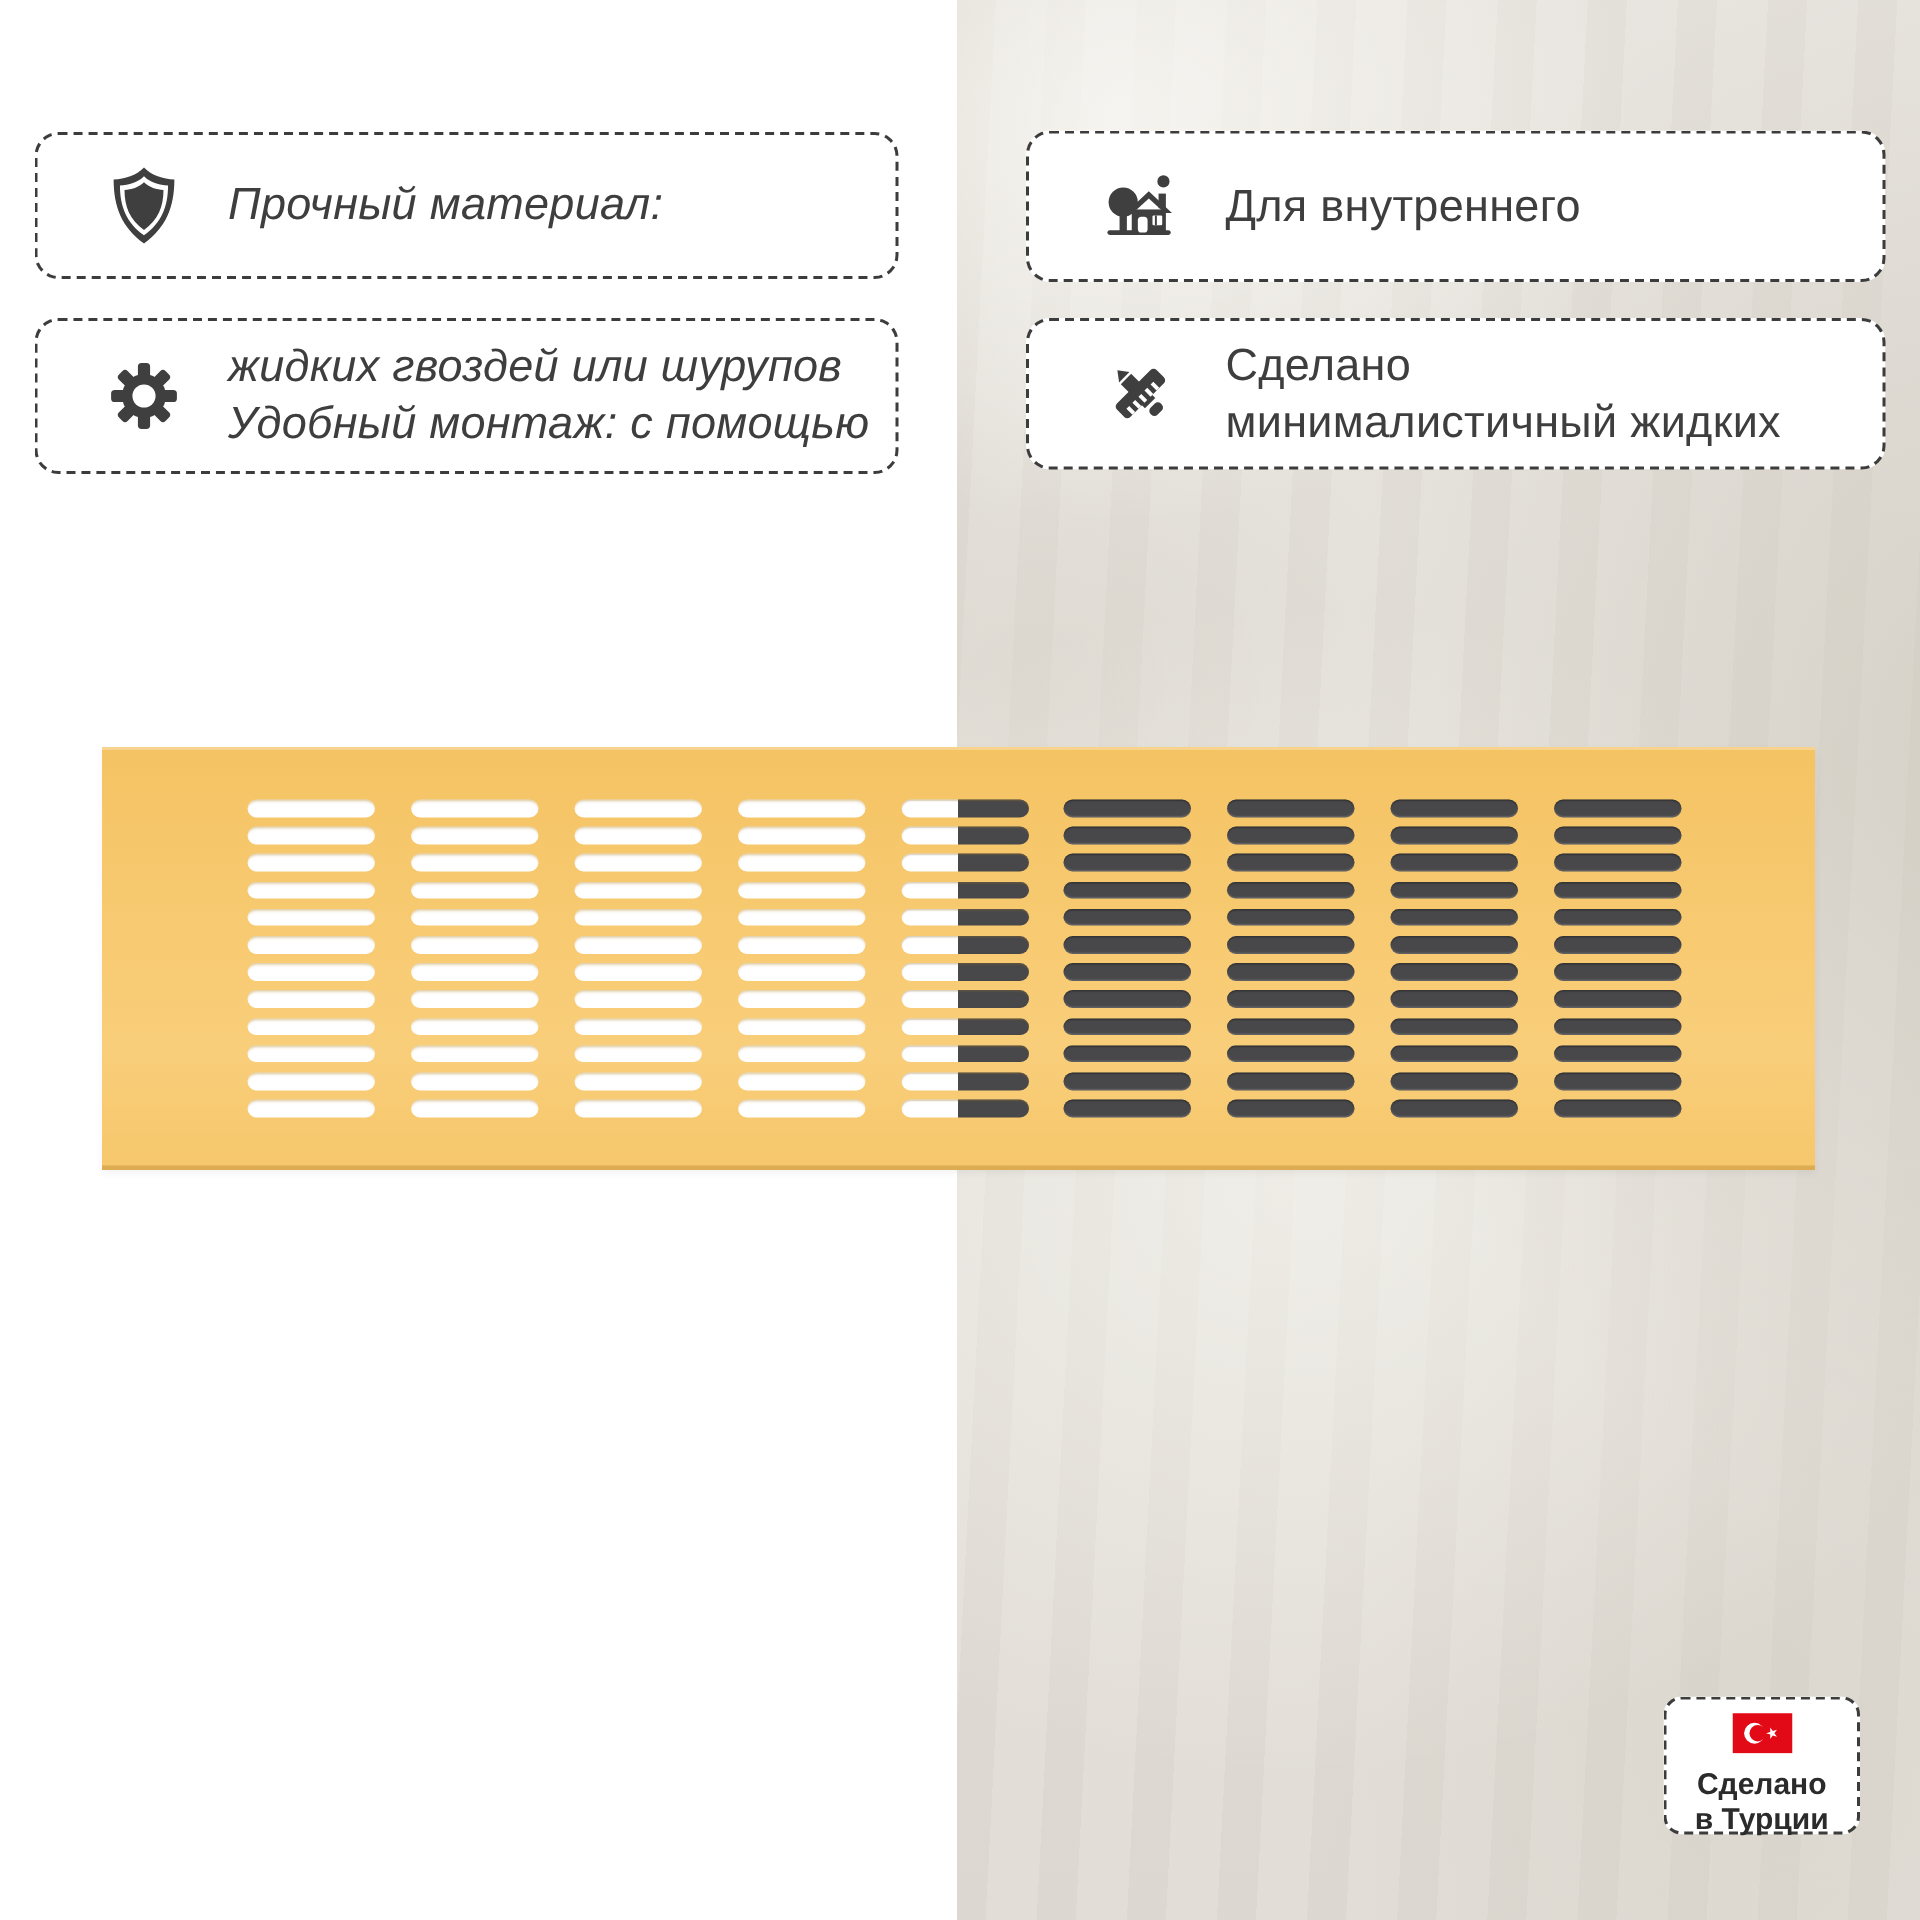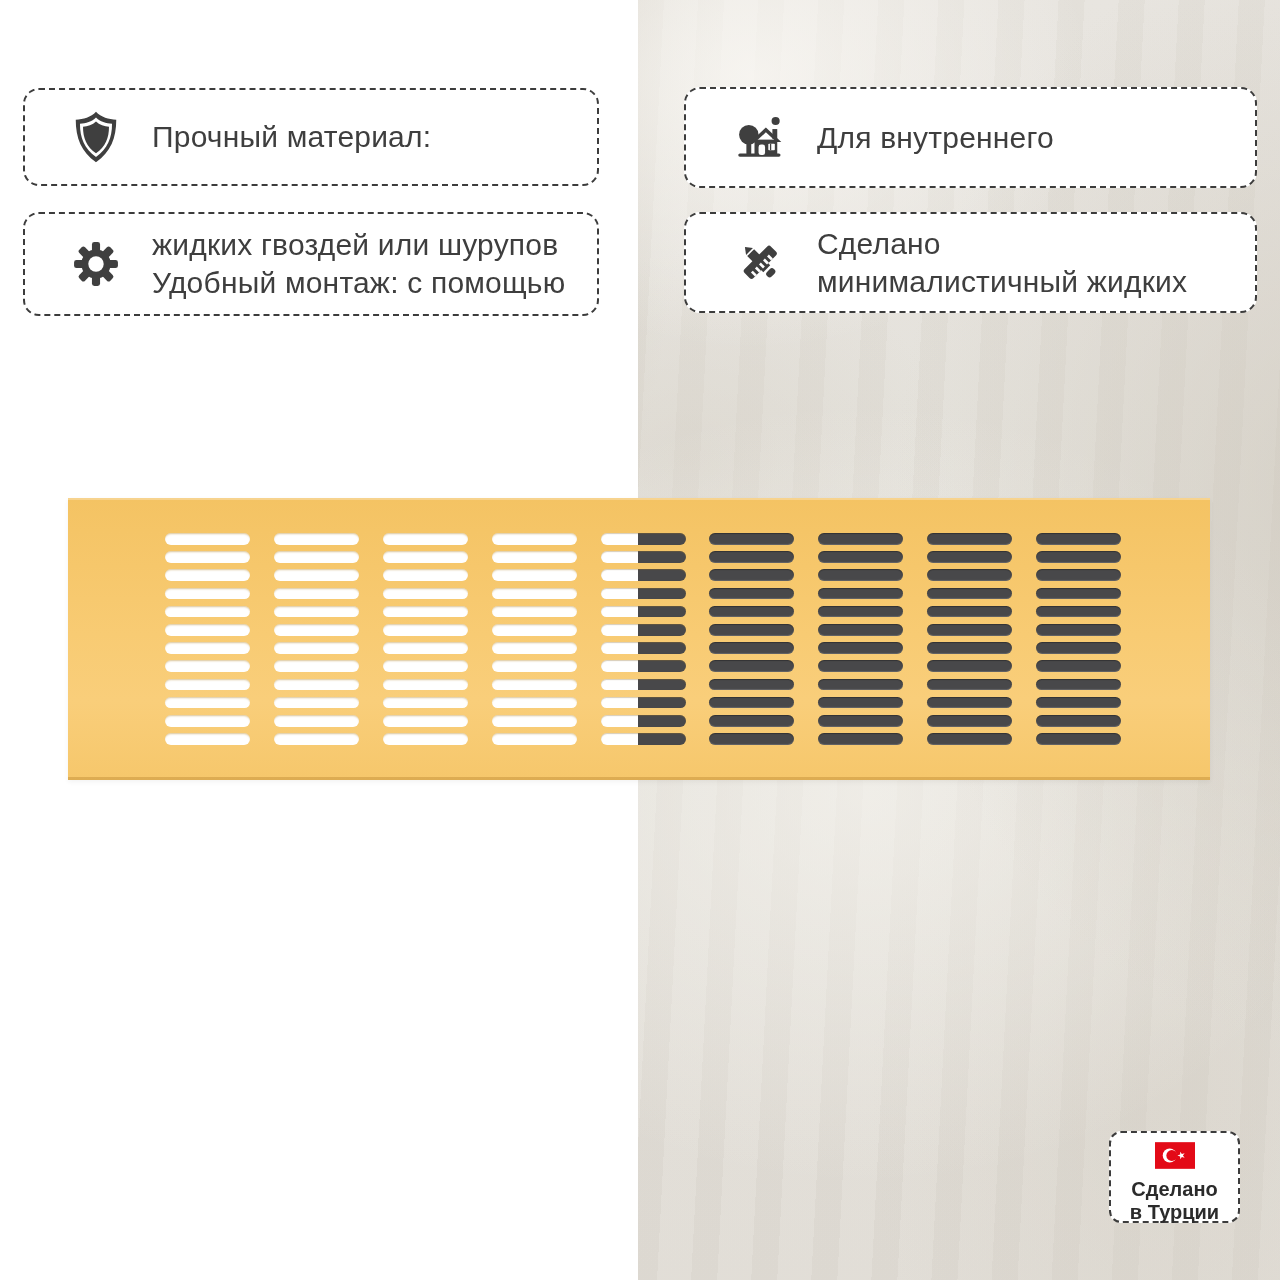--- a/index.html
+++ b/index.html
@@ -29,21 +29,21 @@
   
   .card{
     position:absolute;background:var(--card_bg,#fff);
     border:2px dashed var(--card_border,#3c3c3c);border-radius:16px;
     display:flex;align-items:center;box-sizing:border-box;
   }
   .card-1{left:23px;top:88px;width:576px;height:98px;}
   .card-2{left:23px;top:212px;width:576px;height:104px;}
   .card-3{left:684px;top:87px;width:573px;height:101px;}
   .card-4{left:684px;top:212px;width:573px;height:101px;}
-  .card-1,.card-2{padding-left:42px;}
+  .card-1,.card-2{padding-left:42px;font-style:italic;}
   .card-3,.card-4{padding-left:46px;}
   .card .icon{flex:0 0 58px;display:flex;align-items:center;justify-content:center;margin-right:27px;}
   .card .icon svg{display:block;}
   .card-text{display:flex;flex-direction:column;font-size:30px;line-height:38px;color:var(--text_dark,#3e3e3e);letter-spacing:0.2px;}
 
   
   .grille{
     position:absolute;left:68px;top:498px;width:1142px;height:282px;
     background:linear-gradient(180deg,var(--plate_gold_top,#f4c363) 0%,var(--plate_gold_mid,#f8cb73) 48%,#f9ce7a 72%,var(--plate_gold_bottom,#f6c76b) 100%);
     box-shadow:inset 0 2px 0 rgba(255,255,255,0.28), inset 0 -3px 0 rgba(176,124,36,0.35), 0 2px 5px rgba(0,0,0,0.05);

